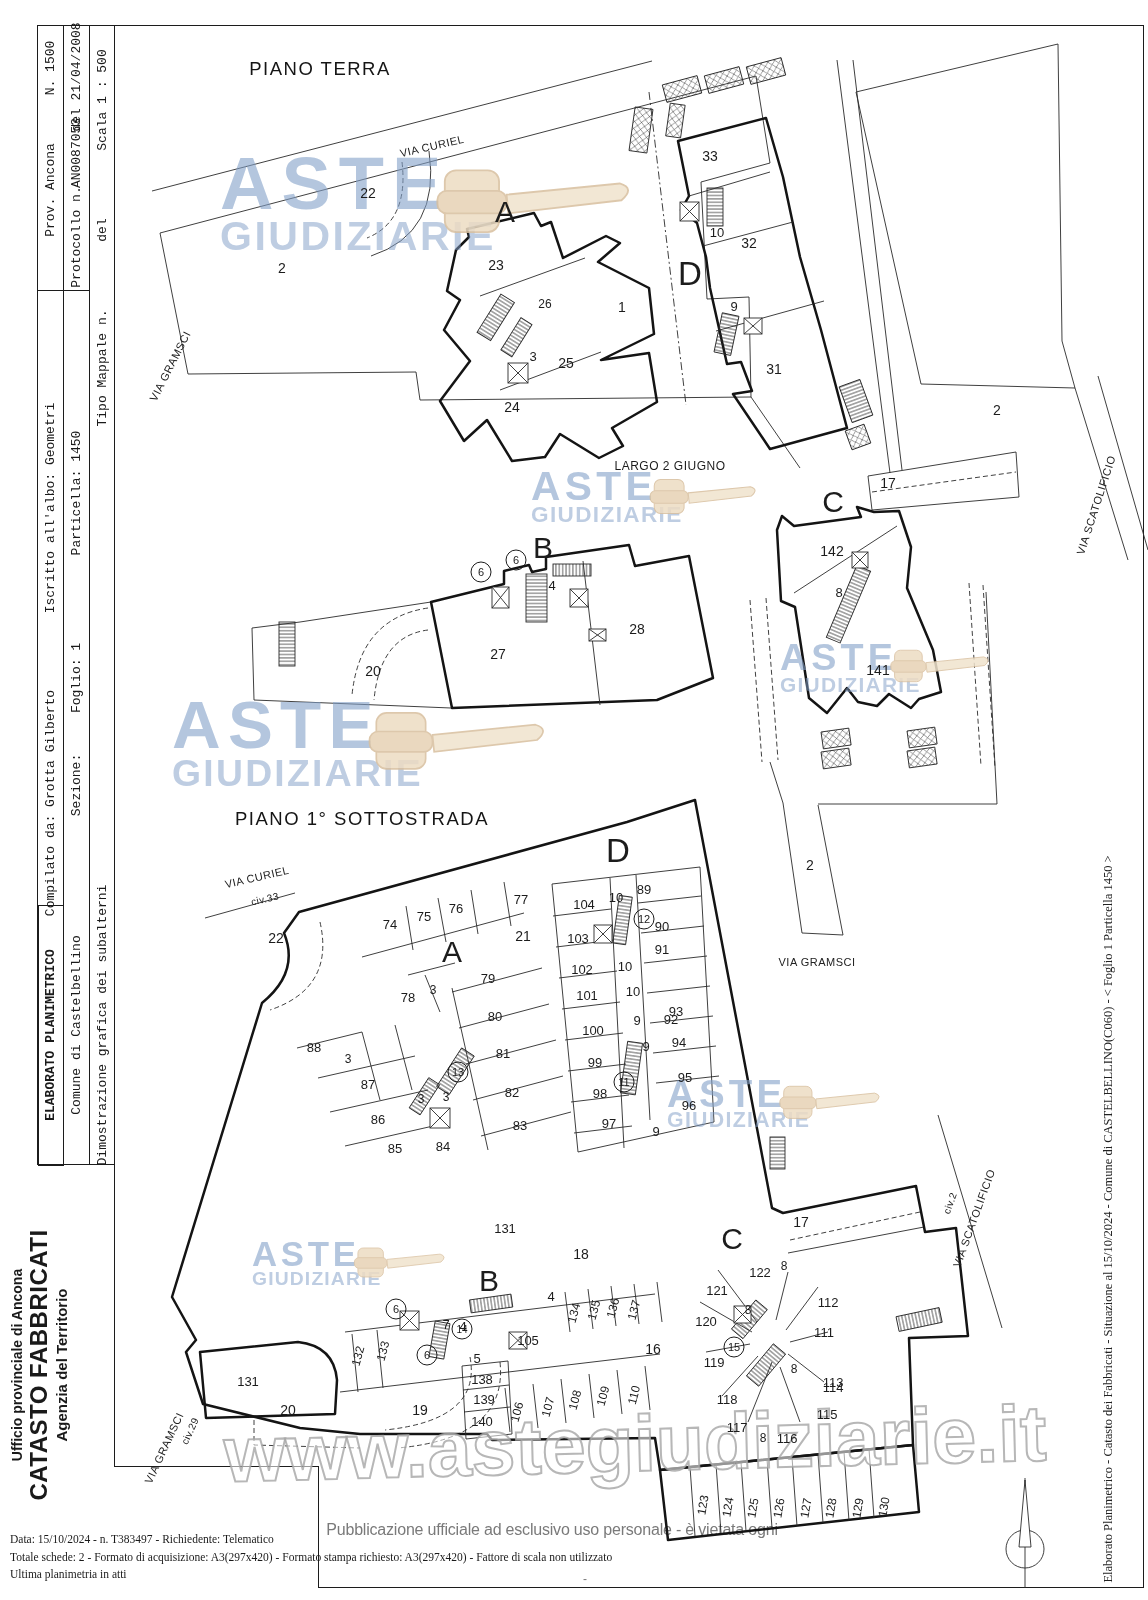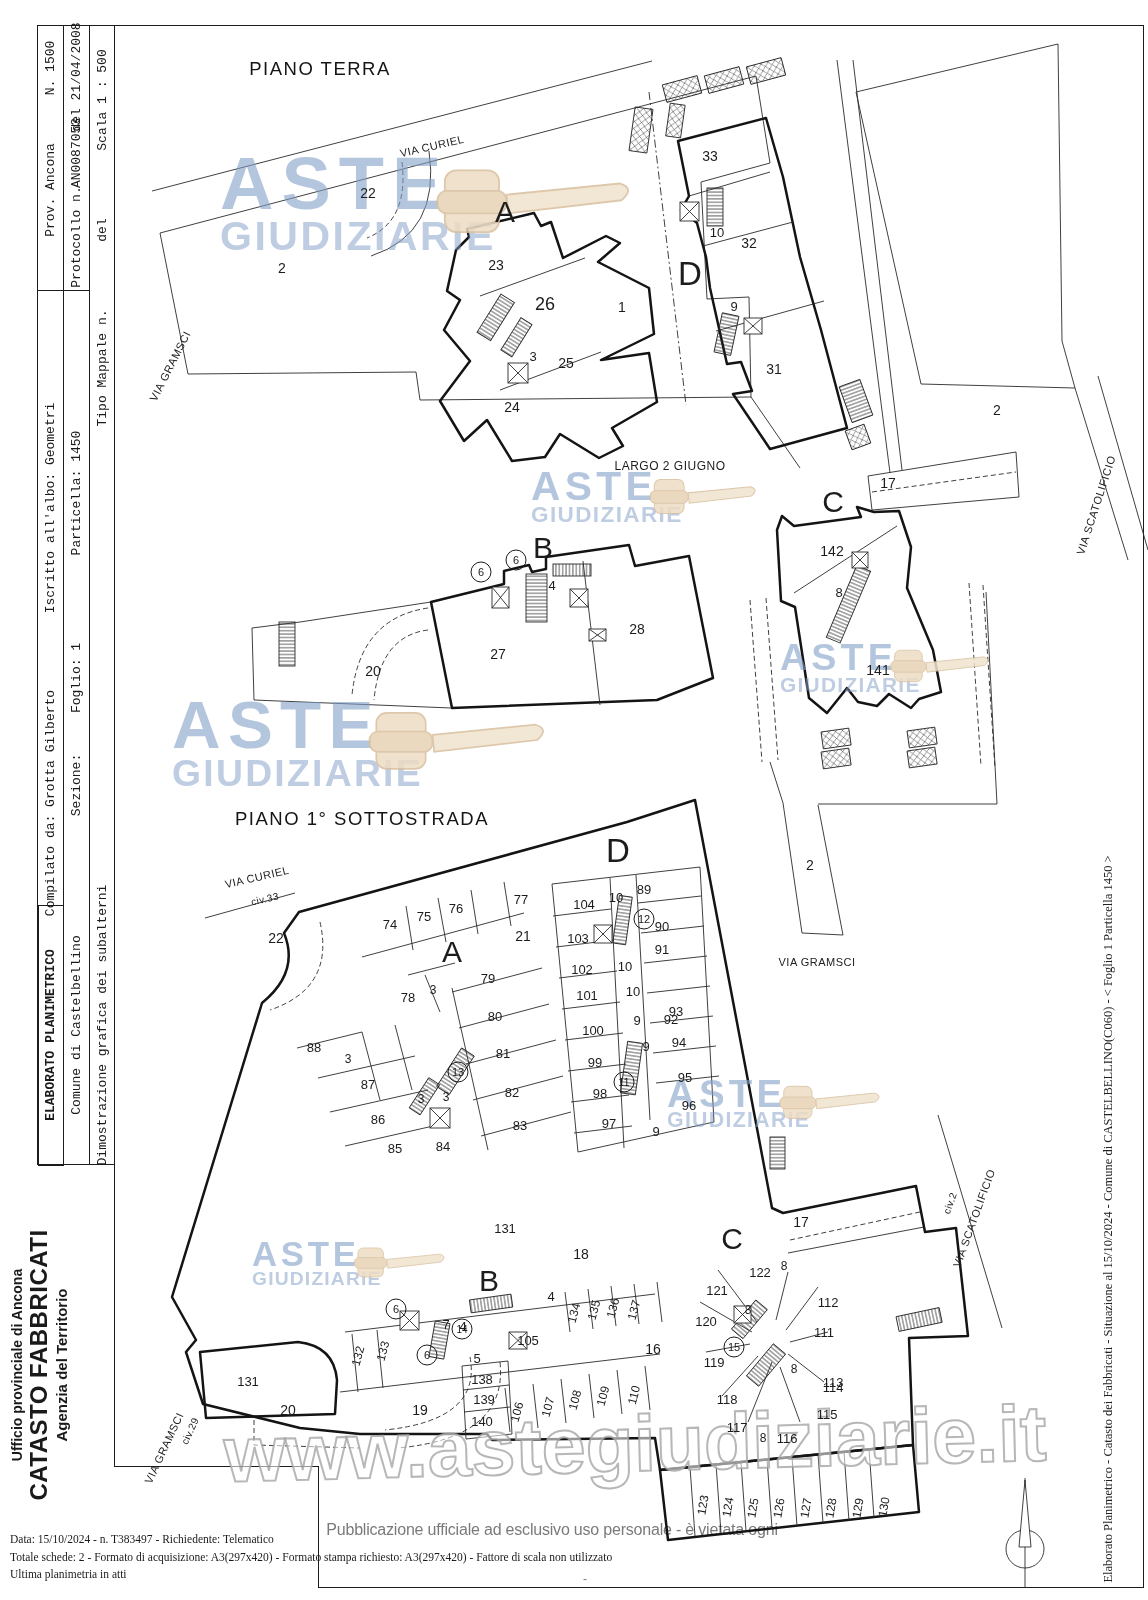--- a/index.html
+++ b/index.html
@@ -320,21 +320,21 @@
 
   <div id="labels">
     <div class="plan-title" id="title-terra" style="left: 320px; top: 69px;">PIANO TERRA</div>
     <div class="plan-title" id="title-sotto" style="left: 362px; top: 819px;">PIANO 1° SOTTOSTRADA</div>
   <div class="lbl street" style="left: 432px; top: 146px; transform: translate(-50%, -50%) rotate(-13deg);">VIA CURIEL</div>
       <div class="lbl street" style="left: 170px; top: 366px; transform: translate(-50%, -50%) rotate(-63deg);">VIA GRAMSCI</div>
       <div class="lbl" style="left: 368px; top: 193px; font-size: 14px; transform: translate(-50%, -50%) rotate(0deg);">22</div>
       <div class="lbl big" style="left: 505px; top: 212px; transform: translate(-50%, -50%) rotate(0deg);">A</div>
       <div class="lbl" style="left: 282px; top: 268px; font-size: 14px; transform: translate(-50%, -50%) rotate(0deg);">2</div>
       <div class="lbl" style="left: 496px; top: 265px; font-size: 14px; transform: translate(-50%, -50%) rotate(0deg);">23</div>
-      <div class="lbl" style="left: 545px; top: 304px; font-size: 18px; transform: translate(-50%, -50%) rotate(0deg);">26</div>
+      <div class="lbl" style="left: 545px; top: 304px; font-size: 12px; transform: translate(-50%, -50%) rotate(0deg);">26</div>
       <div class="lbl" style="left: 533px; top: 356px; font-size: 13px; transform: translate(-50%, -50%) rotate(0deg);">3</div>
       <div class="lbl" style="left: 566px; top: 363px; font-size: 14px; transform: translate(-50%, -50%) rotate(0deg);">25</div>
       <div class="lbl" style="left: 512px; top: 407px; font-size: 14px; transform: translate(-50%, -50%) rotate(0deg);">24</div>
       <div class="lbl" style="left: 622px; top: 307px; font-size: 14px; transform: translate(-50%, -50%) rotate(0deg);">1</div>
       <div class="lbl" style="left: 710px; top: 156px; font-size: 14px; transform: translate(-50%, -50%) rotate(0deg);">33</div>
       <div class="lbl" style="left: 717px; top: 232px; font-size: 13px; transform: translate(-50%, -50%) rotate(0deg);">10</div>
       <div class="lbl" style="left: 749px; top: 243px; font-size: 14px; transform: translate(-50%, -50%) rotate(0deg);">32</div>
       <div class="lbl big" style="left: 690px; top: 274px; font-size: 33px; transform: translate(-50%, -50%) rotate(0deg);">D</div>
       <div class="lbl" style="left: 734px; top: 306px; font-size: 13px; transform: translate(-50%, -50%) rotate(0deg);">9</div>
       <div class="lbl" style="left: 774px; top: 369px; font-size: 14px; transform: translate(-50%, -50%) rotate(0deg);">31</div>

